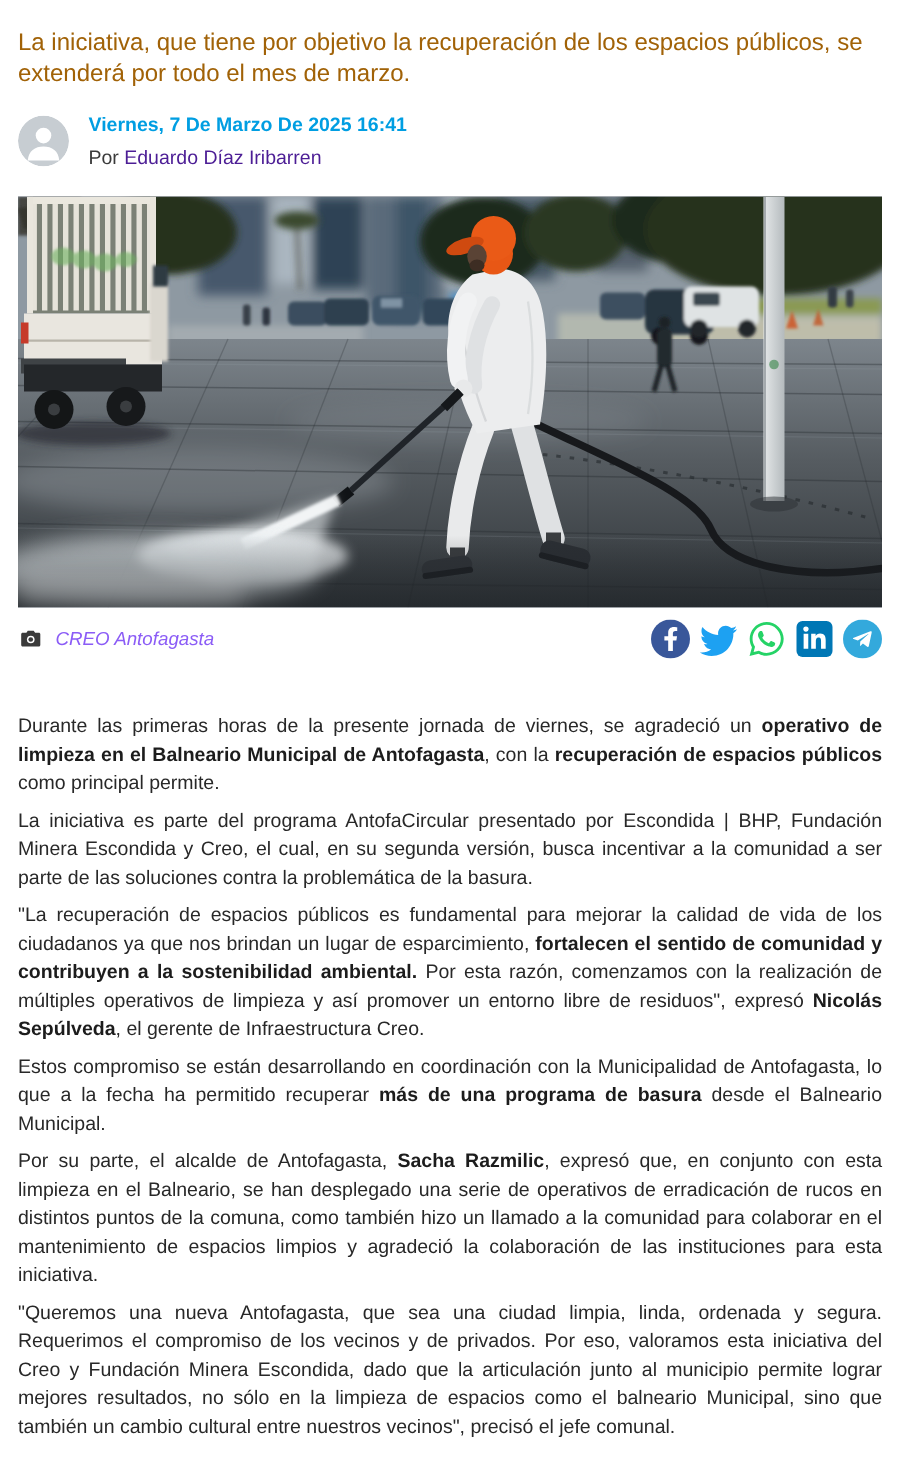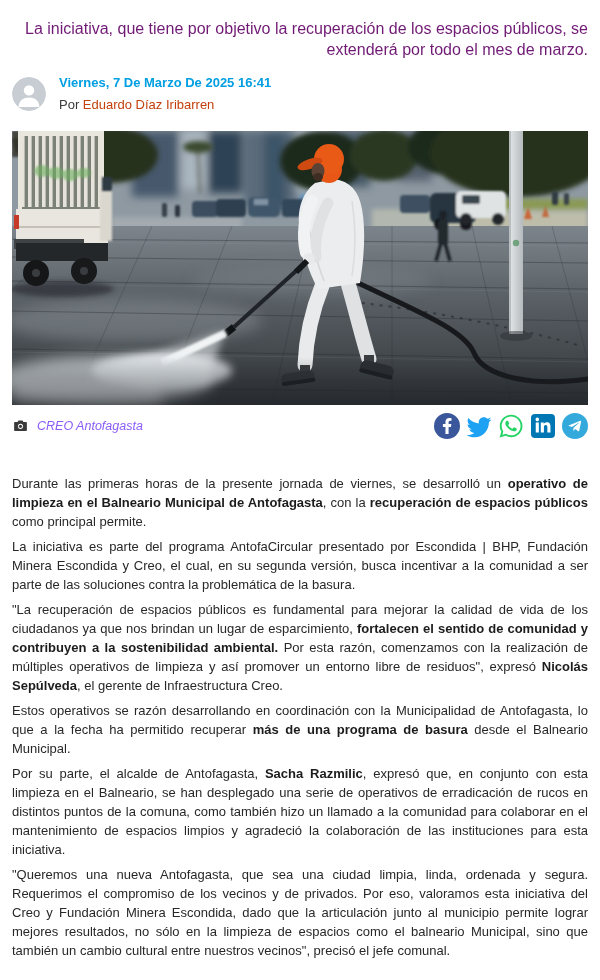--- a/index.html
+++ b/index.html
@@ -1,25 +1,25 @@
 <!DOCTYPE html>
 <html><head>
 <meta charset="utf-8">
 <style>
   html,body{margin:0;padding:0;width:600px;height:980px;background:#ffffff;overflow:hidden;}
   body{font-family:"Liberation Sans",sans-serif;color:#262626;}
   .page{padding:6px 12px 0;}
   h1.headline{margin:4px 0 0;font-size:24px;line-height:1.22;font-weight:bold;color:#161616;letter-spacing:-0.2px;}
-  .subtitle{margin:12px 0 0;font-size:16px;line-height:1.32;color:#701a75;text-align:right;}
+  .subtitle{margin:12px 0 0;font-size:16px;line-height:1.32;color:#a16207;}
   .meta{margin-top:14px;display:flex;align-items:center;}
   .avatar{width:34px;height:34px;border-radius:50%;overflow:hidden;flex:0 0 auto;}
   .meta-texts{margin-left:13px;}
   .date{font-size:13px;font-weight:bold;color:#009EE2;line-height:1.45;}
   .byline{font-size:13px;color:#3a3a3a;line-height:1.5;margin-top:2px;}
-  .byline .author{color:#c2410c;}
+  .byline .author{color:#4c1d95;}
   .photo-wrap{margin-top:16px;width:576px;height:274px;overflow:hidden;background:#6f7780;}
   .caption-row{margin-top:7px;display:flex;align-items:center;justify-content:space-between;height:28px;}
   .caption-left{display:flex;align-items:center;}
   .caption-text{font-size:12.5px;font-style:italic;color:#8b5cf6;margin-left:8px;}
   .share{display:flex;align-items:center;gap:6px;}
   .share .sicon{display:inline-flex;width:26px;height:26px;cursor:pointer;}
   .article{margin-top:34px;}
   .article p{margin:0 0 6px;font-size:13px;line-height:19px;text-align:justify;color:#282828;}
   .article p b{color:#1c1c1c;}
 </style>
@@ -299,21 +299,21 @@
       <span class="sicon">
         <svg width="26" height="26" viewBox="0 0 26 26">
           <circle cx="13" cy="13" r="13" fill="#33A9DC"></circle>
           <path transform="translate(6.6,6) scale(0.028)" fill="#ffffff" d="M446.7 98.6l-67.6 318.8c-5.1 22.5-18.4 28.1-37.3 17.5l-103-75.9-49.7 47.8c-5.5 5.5-10.1 10.1-20.7 10.1l7.4-104.9 190.9-172.5c8.3-7.4-1.8-11.5-12.9-4.1L117.8 284 16.2 252.2c-22.1-6.9-22.5-22.1 4.6-32.7L418.2 66.4c18.4-6.9 34.5 4.1 28.5 32.2z"></path>
         </svg>
       </span>
     </div>
   </div>
 
   <div class="article">
-      <p><span>Durante las primeras horas de la presente jornada de viernes, se desarrolló un </span><b>operativo de limpieza en el Balneario Municipal de Antofagasta</b><span>, con la </span><b>recuperación de espacios públicos</b><span> como principal permite.</span></p>
+      <p><span>Durante las primeras horas de la presente jornada de viernes, se agradeció un </span><b>operativo de limpieza en el Balneario Municipal de Antofagasta</b><span>, con la </span><b>recuperación de espacios públicos</b><span> como principal permite.</span></p>
       <p><span>La iniciativa es parte del programa AntofaCircular presentado por Escondida | BHP, Fundación Minera Escondida y Creo, el cual, en su segunda versión, busca incentivar a la comunidad a ser parte de las soluciones contra la problemática de la basura.</span></p>
       <p><span>"La recuperación de espacios públicos es fundamental para mejorar la calidad de vida de los ciudadanos ya que nos brindan un lugar de esparcimiento, </span><b>fortalecen el sentido de comunidad y contribuyen a la sostenibilidad ambiental.</b><span> Por esta razón, comenzamos con la realización de múltiples operativos de limpieza y así promover un entorno libre de residuos", expresó </span><b>Nicolás Sepúlveda</b><span>, el gerente de Infraestructura Creo.</span></p>
-      <p><span>Estos operativos se razón desarrollando en coordinación con la Municipalidad de Antofagasta, lo que a la fecha ha permitido recuperar </span><b>más de una programa de basura</b><span> desde el Balneario Municipal.</span></p>
+      <p><span>Estos compromiso se están desarrollando en coordinación con la Municipalidad de Antofagasta, lo que a la fecha ha permitido recuperar </span><b>más de una programa de basura</b><span> desde el Balneario Municipal.</span></p>
       <p><span>Por su parte, el alcalde de Antofagasta, </span><b>Sacha Razmilic</b><span>, expresó que, en conjunto con esta limpieza en el Balneario, se han desplegado una serie de operativos de erradicación de rucos en distintos puntos de la comuna, como también hizo un llamado a la comunidad para colaborar en el mantenimiento de espacios limpios y agradeció la colaboración de las instituciones para esta iniciativa.</span></p>
       <p><span>"Queremos una nueva Antofagasta, que sea una ciudad limpia, linda, ordenada y segura. Requerimos el compromiso de los vecinos y de privados. Por eso, valoramos esta iniciativa del Creo y Fundación Minera Escondida, dado que la articulación junto al municipio permite lograr mejores resultados, no sólo en la limpieza de espacios como el balneario Municipal, sino que también un cambio cultural entre nuestros vecinos", precisó el jefe comunal.</span></p>
     </div>
 
 </div>
 
 </body></html>

